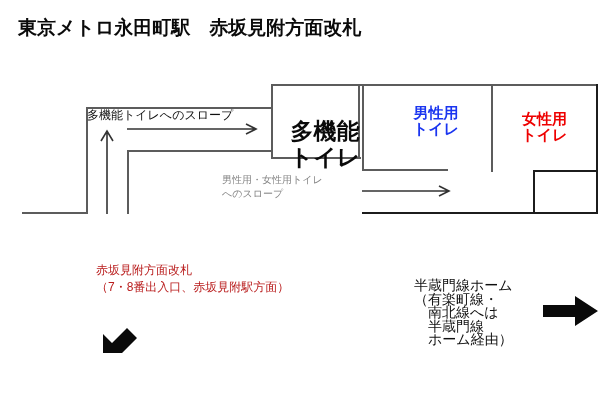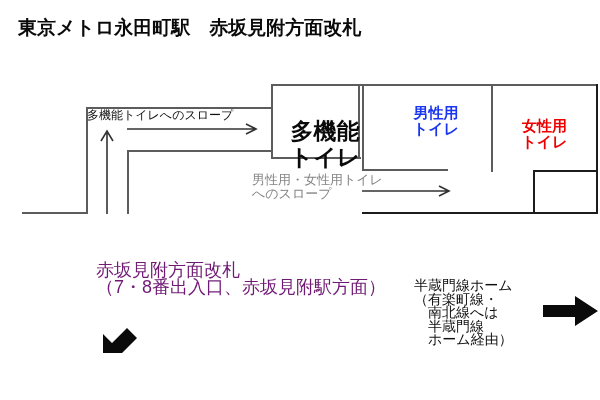--- a/index.html
+++ b/index.html
@@ -8,23 +8,23 @@
     font-family:"Liberation Sans","DejaVu Sans",sans-serif;color:#111;
   }
   .abs{position:absolute;}
   .pre{white-space:pre-line;}
   .wall{position:absolute;background:#5c5c5c;}
   .wall.dark{background:#1c1c1c;}
   .title{left:18px;top:17px;font-size:19px;font-weight:bold;line-height:22px;color:#0a0a0a;}
   .ramp1-label{left:87px;top:107px;font-size:12px;color:#0f0f0f;}
   .takinou-label{left:271px;top:118px;width:108px;text-align:center;font-size:23px;font-weight:bold;line-height:26px;color:#0a0a0a;}
   .mens-label{left:362px;top:105px;width:106px;text-align:center;font-size:15px;font-weight:bold;line-height:15.5px;padding-left:21px;}
-  .womens-label{left:492px;top:118px;width:105px;text-align:center;font-size:15px;font-weight:bold;line-height:15.5px;}
-  .ramp2-label{left:252px;top:173px;font-size:13px;line-height:14px;color:#858585;}
-  .gate-label{left:96px;top:262px;font-size:18px;line-height:16.5px;color:#701a75;}
+  .womens-label{left:492px;top:111px;width:105px;text-align:center;font-size:15px;font-weight:bold;line-height:15.5px;}
+  .ramp2-label{left:222px;top:173px;font-size:10px;line-height:14px;color:#858585;}
+  .gate-label{left:96px;top:262px;font-size:12px;line-height:16.5px;color:#b91c1c;}
   .platform-label{left:414px;top:262px;font-size:14px;line-height:13.6px;color:#0f0f0f;margin-top:17px;}
   svg{display:block;}
 </style>
 </head>
 <body>
 
 <div id="stage">
 
   <div class="abs title">
     <div>東京メトロ永田町駅　赤坂見附方面改札</div>

